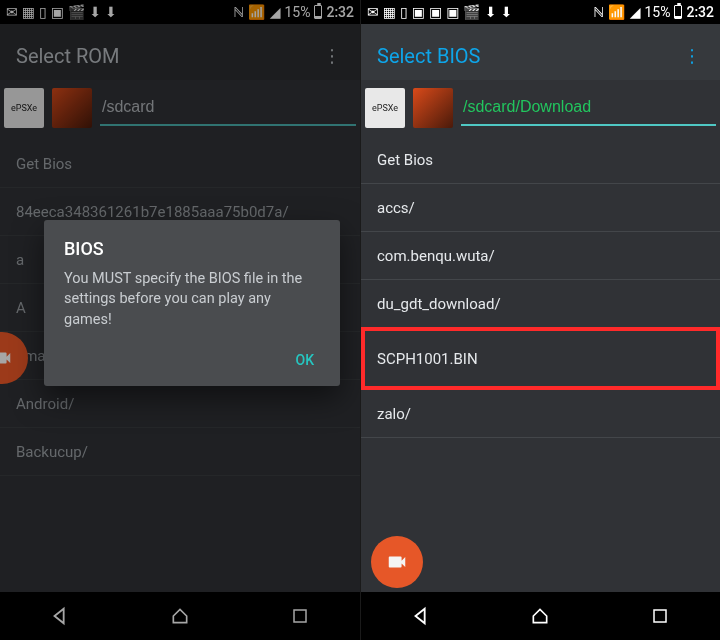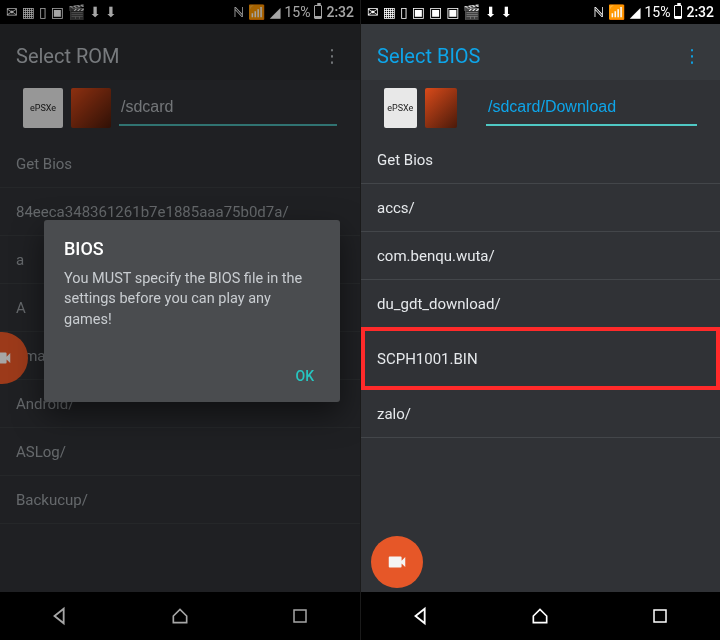--- a/index.html
+++ b/index.html
@@ -51,21 +51,21 @@
     color: #b7bcc1;
   }
   .left .appbar { background: #2c2d30; }
   .right .appbar { background: #36393d; color: #0ea5e9; }
   .appbar-title { font-size: 20px; font-weight: 400; }
   .menu-dots { width:24px; text-align:center; line-height:1; font-size:18px; letter-spacing:0; }
 
   .pathbar {
     height: 56px;
     display: flex; align-items: center; gap: 8px;
-    padding: 0 23px;
+    padding: 0 4px;
   }
   .thumb {
     width: 40px; height: 40px; border-radius: 2px;
     background: #e8e8e8;
     display: flex; align-items: center; justify-content: center;
     font-size: 9px; color:#222;
   }
   .thumb.game {
     background: linear-gradient(135deg, #d94a1a, #4a1a0a);
   }
@@ -74,21 +74,21 @@
     height: 36px;
     border: none;
     border-bottom: 2px solid #4fc8c4;
     background: transparent;
     color: #c7cbd0;
     font-size: 16px;
     padding: 4px 2px;
     outline: none;
   }
   .left .path-input { opacity: .85; }
-  .right .path-input { color: #0ea5e9; margin-left: 21px; }
+  .right .path-input { color: #22c55e; }
 
   .list { flex: 1; overflow: hidden; }
   .item {
     height: 48px;
     display: flex; align-items: center;
     padding: 0 16px;
     color: #9ba0a5;
     font-size: 15px;
     border-bottom: 1px solid #3a3c3f;
   }
@@ -128,21 +128,21 @@
     position: absolute;
     left: 44px; right:20px; top: 220px;
     background: #4a4c4f;
     border-radius: 3px;
     box-shadow: 0 12px 30px rgba(0,0,0,.5);
     z-index: 30;
     padding: 18px 20px 10px 20px;
     color: #c9cdd1;
   }
   .dlg-title { color:#fff; font-size:18px; font-weight:500; margin-bottom:10px; }
-  .dlg-body { font-size:14.5px; line-height: 1.4; margin-bottom:30px; }
+  .dlg-body { font-size:14.5px; line-height: 1.4; margin-bottom:14px; }
   .dlg-ok { text-align:right; color:#26c6c1; font-weight:500; font-size:14px; padding:8px 6px; }
 </style>
 </head>
 <body>
 
 <div class="phone left">
   <div class="statusbar">
     <div class="sb-left">
       <span>✉</span>
       <span>▦</span>
@@ -173,21 +173,20 @@
     <input class="path-input" value="/sdcard" style="">
   </div>
 
   <div class="list">
     <div class="item">Get Bios</div>
     <div class="item">84eeca348361261b7e1885aaa75b0d7a/</div>
     <div class="item">a</div>
     <div class="item">A</div>
     <div class="item">amap/</div>
     <div class="item">Android/</div>
-    <div class="item">ASLog/</div>
     <div class="item">Backucup/</div>
   </div>
 
   <div class="fab">
     <svg width="22" height="22" viewBox="0 0 24 24" fill="#fff">
         <path d="M17 10.5V7a1 1 0 0 0-1-1H4a1 1 0 0 0-1 1v10a1 1 0 0 0 1 1h12a1 1 0 0 0 1-1v-3.5l4 4v-11l-4 4z"></path>
       </svg>
   </div>
 
   <div class="navbar">

